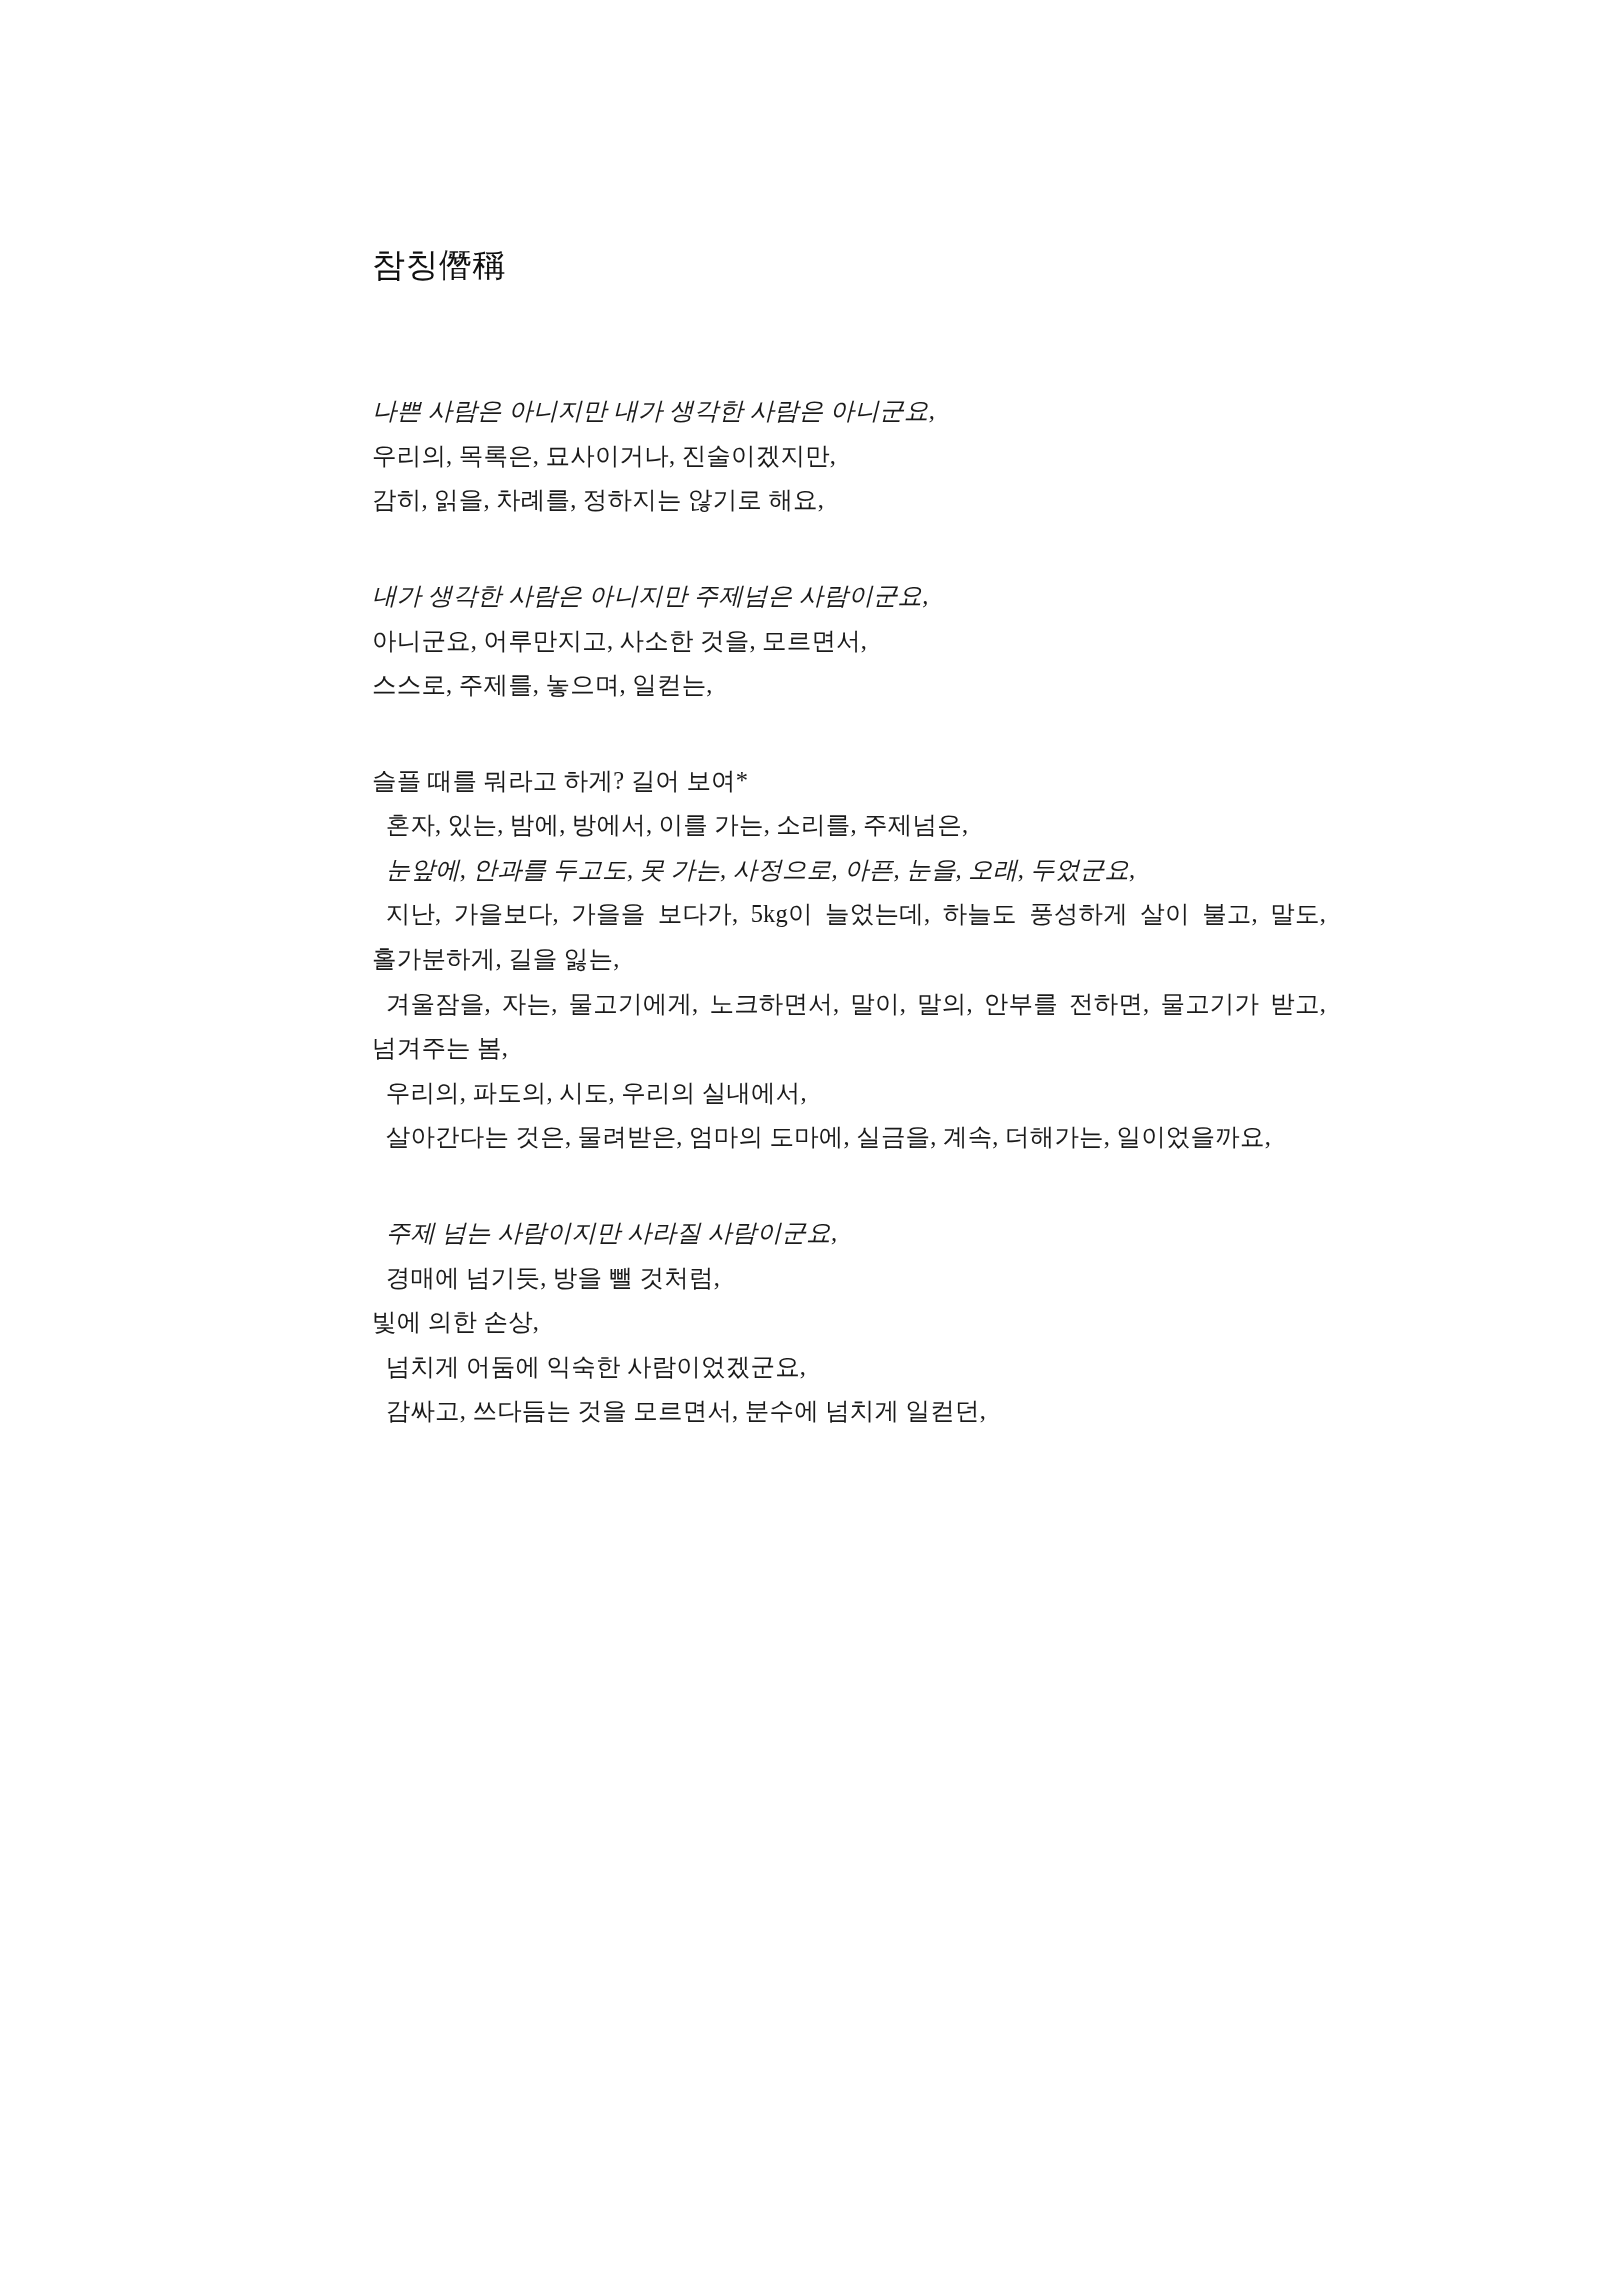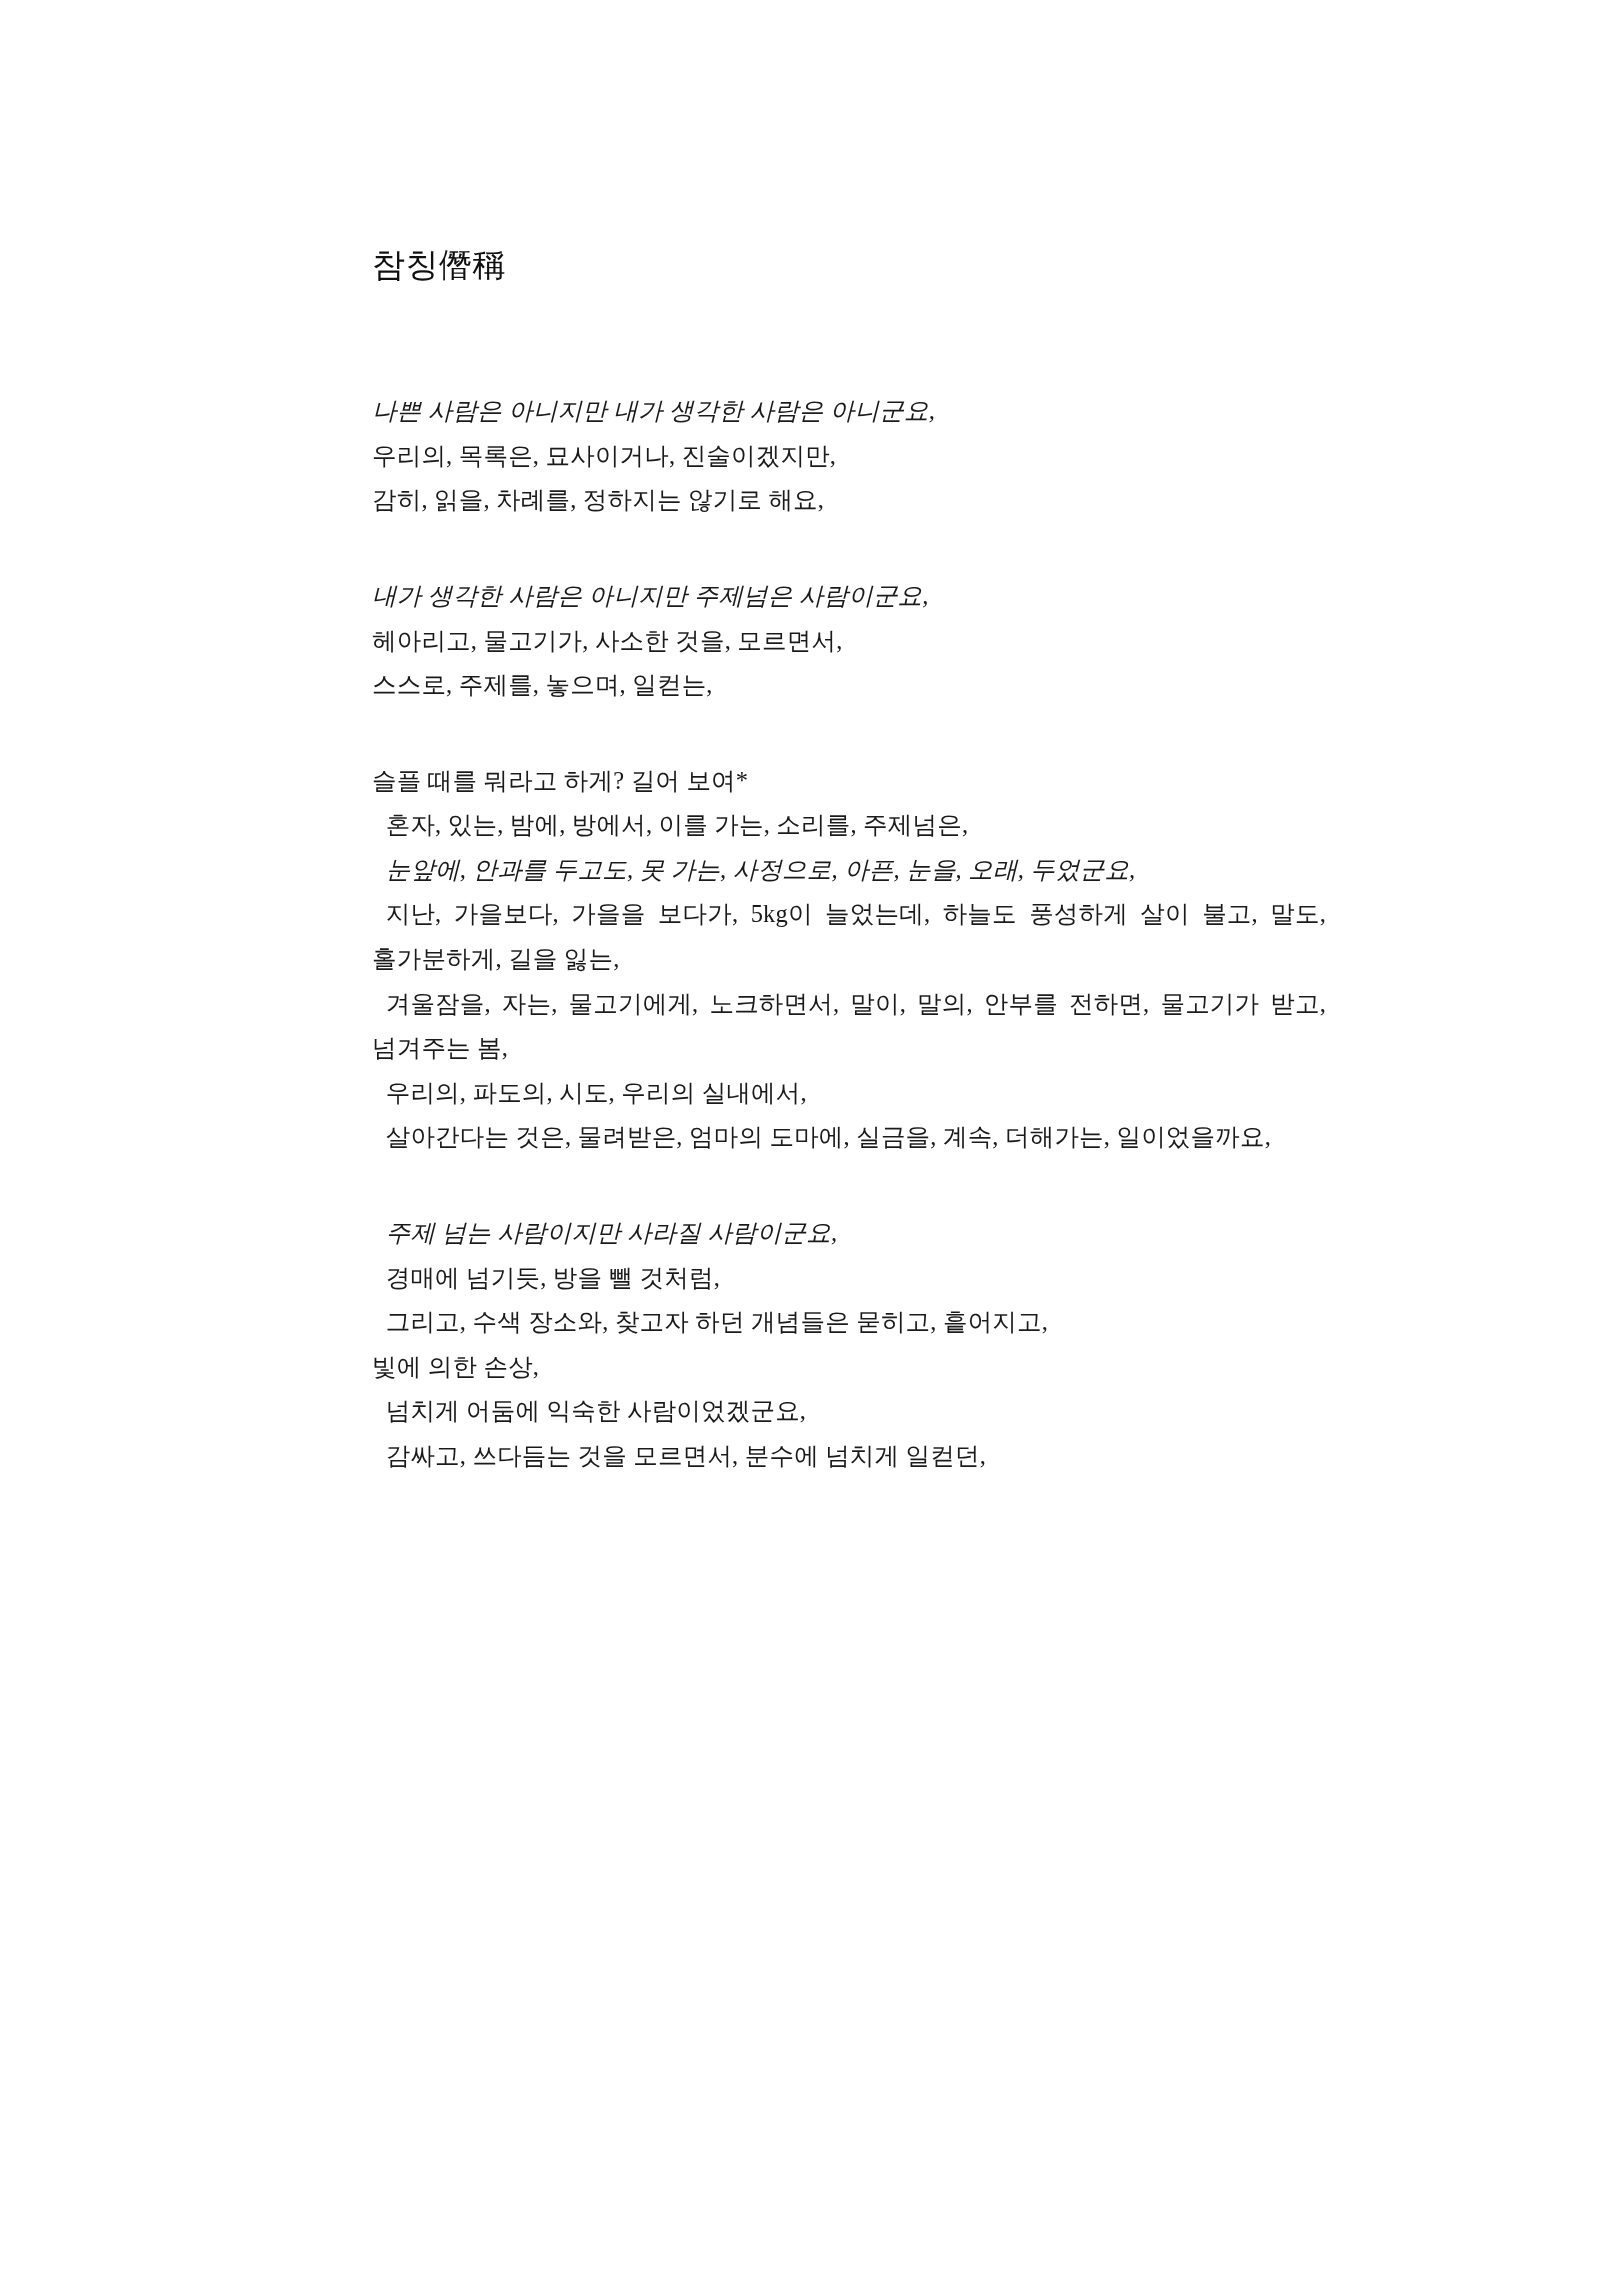--- a/index.html
+++ b/index.html
@@ -64,37 +64,36 @@
   <h1 class="poem-title">참칭僭稱</h1>
 
   <div class="stanza">
     <div class="line italic">나쁜 사람은 아니지만 내가 생각한 사람은 아니군요,</div>
     <div class="line">우리의, 목록은, 묘사이거나, 진술이겠지만,</div>
     <div class="line">감히, 읽을, 차례를, 정하지는 않기로 해요,</div>
   </div>
 
   <div class="stanza">
     <div class="line italic">내가 생각한 사람은 아니지만 주제넘은 사람이군요,</div>
-    <div class="line">헤아리고, 물고기가, 사소한 것을, 모르면서,</div>
+    <div class="line">아니군요, 어루만지고, 사소한 것을, 모르면서,</div>
     <div class="line">스스로, 주제를, 놓으며, 일컫는,</div>
   </div>
 
   <div class="stanza">
     <div class="line">슬플 때를 뭐라고 하게? 길어 보여*</div>
     <div class="line indent">혼자, 있는, 밤에, 방에서, 이를 가는, 소리를, 주제넘은,</div>
     <div class="line justify italic">눈앞에, 안과를 두고도, 못 가는, 사정으로, 아픈, 눈을, 오래, 두었군요,</div>
     <div class="line justify">지난, 가을보다, 가을을 보다가, 5kg이 늘었는데, 하늘도 풍성하게 살이 불고, 말도, 홀가분하게, 길을 잃는,</div>
     <div class="line justify">겨울잠을, 자는, 물고기에게, 노크하면서, 말이, 말의, 안부를 전하면, 물고기가 받고, 넘겨주는 봄,</div>
     <div class="line indent">우리의, 파도의, 시도, 우리의 실내에서,</div>
     <div class="line justify">살아간다는 것은, 물려받은, 엄마의 도마에, 실금을, 계속, 더해가는, 일이었을까요,</div>
   </div>
 
   <div class="stanza">
     <div class="line italic indent">주제 넘는 사람이지만 사라질 사람이군요,</div>
     <div class="line indent">경매에 넘기듯, 방을 뺄 것처럼,</div>
-    <div class="line indent">그리고, 수색 장소와, 찾고자 하던 개념들은 묻히고, 흩어지고,</div>
     <div class="line">빛에 의한 손상,</div>
     <div class="line indent">넘치게 어둠에 익숙한 사람이었겠군요,</div>
     <div class="line indent">감싸고, 쓰다듬는 것을 모르면서, 분수에 넘치게 일컫던,</div>
   </div>
 
 </div>
 
 
 </body></html>

